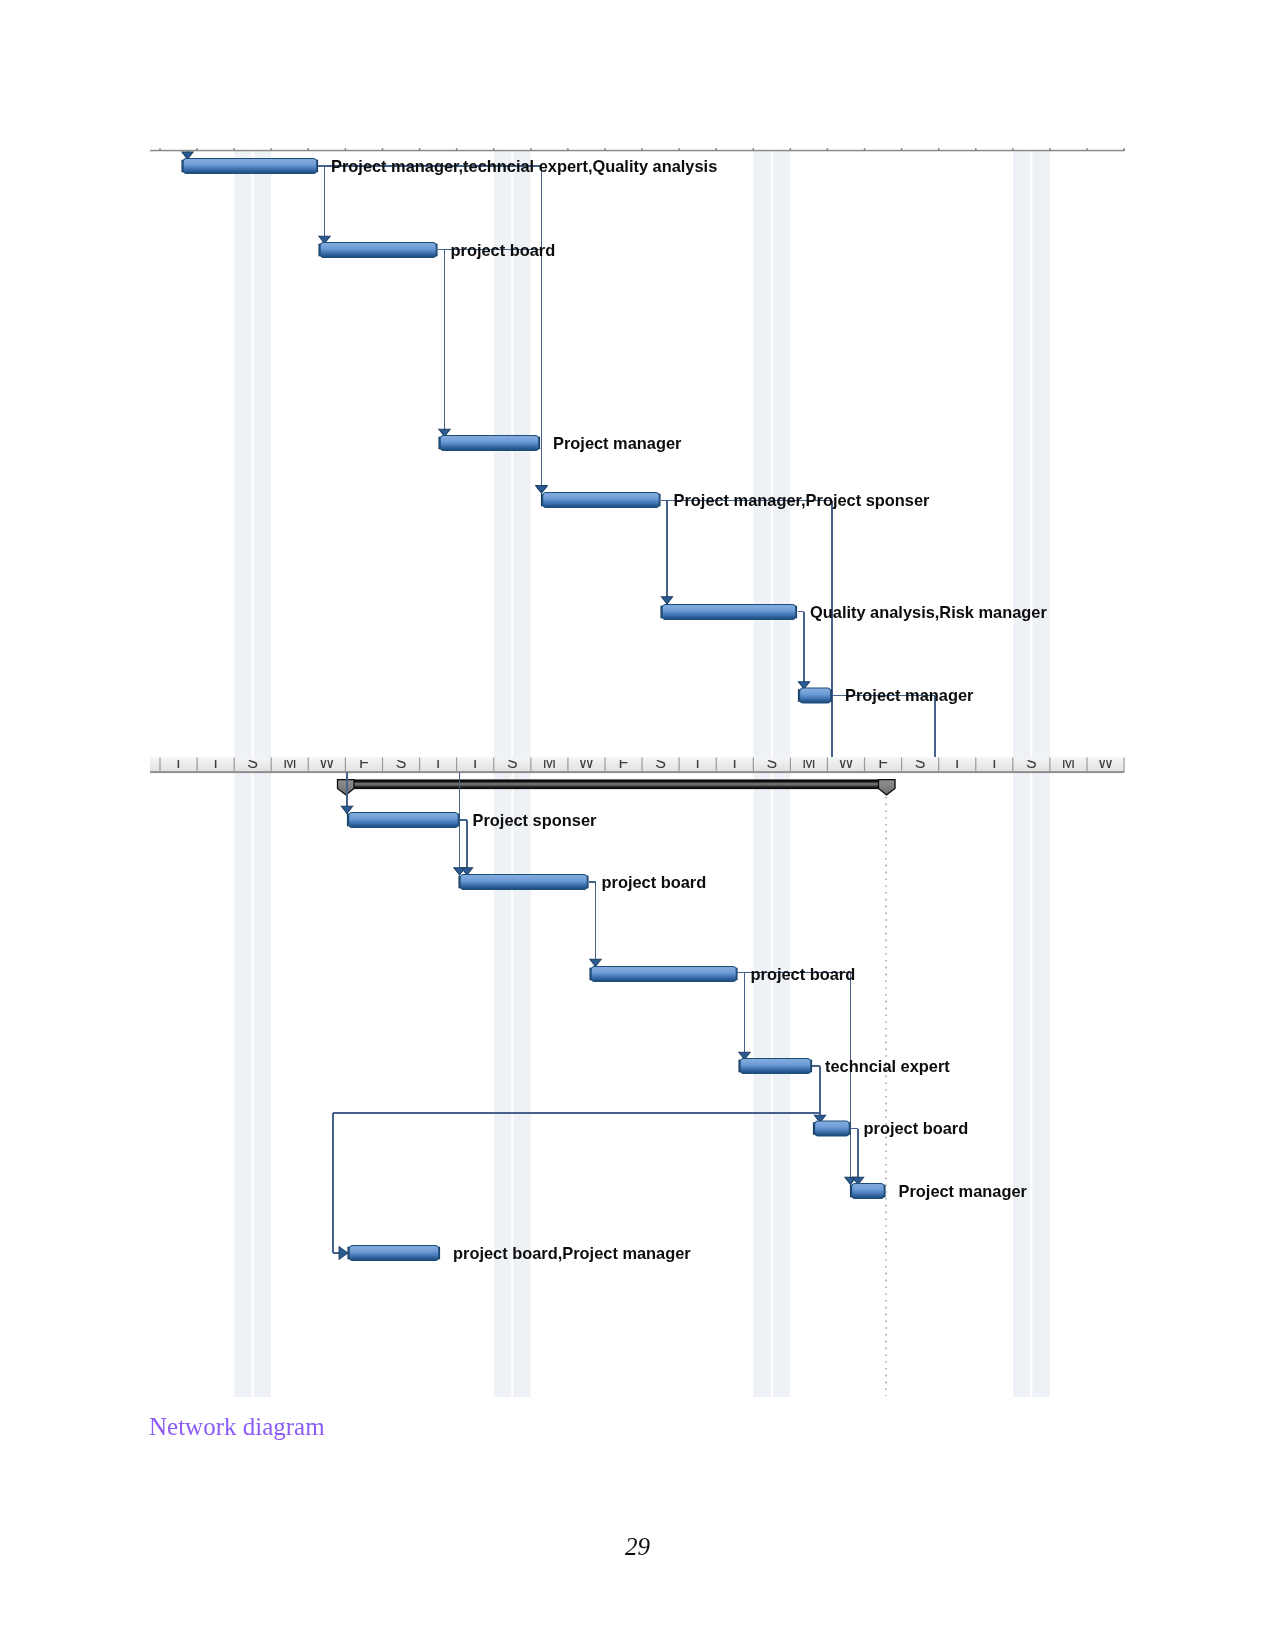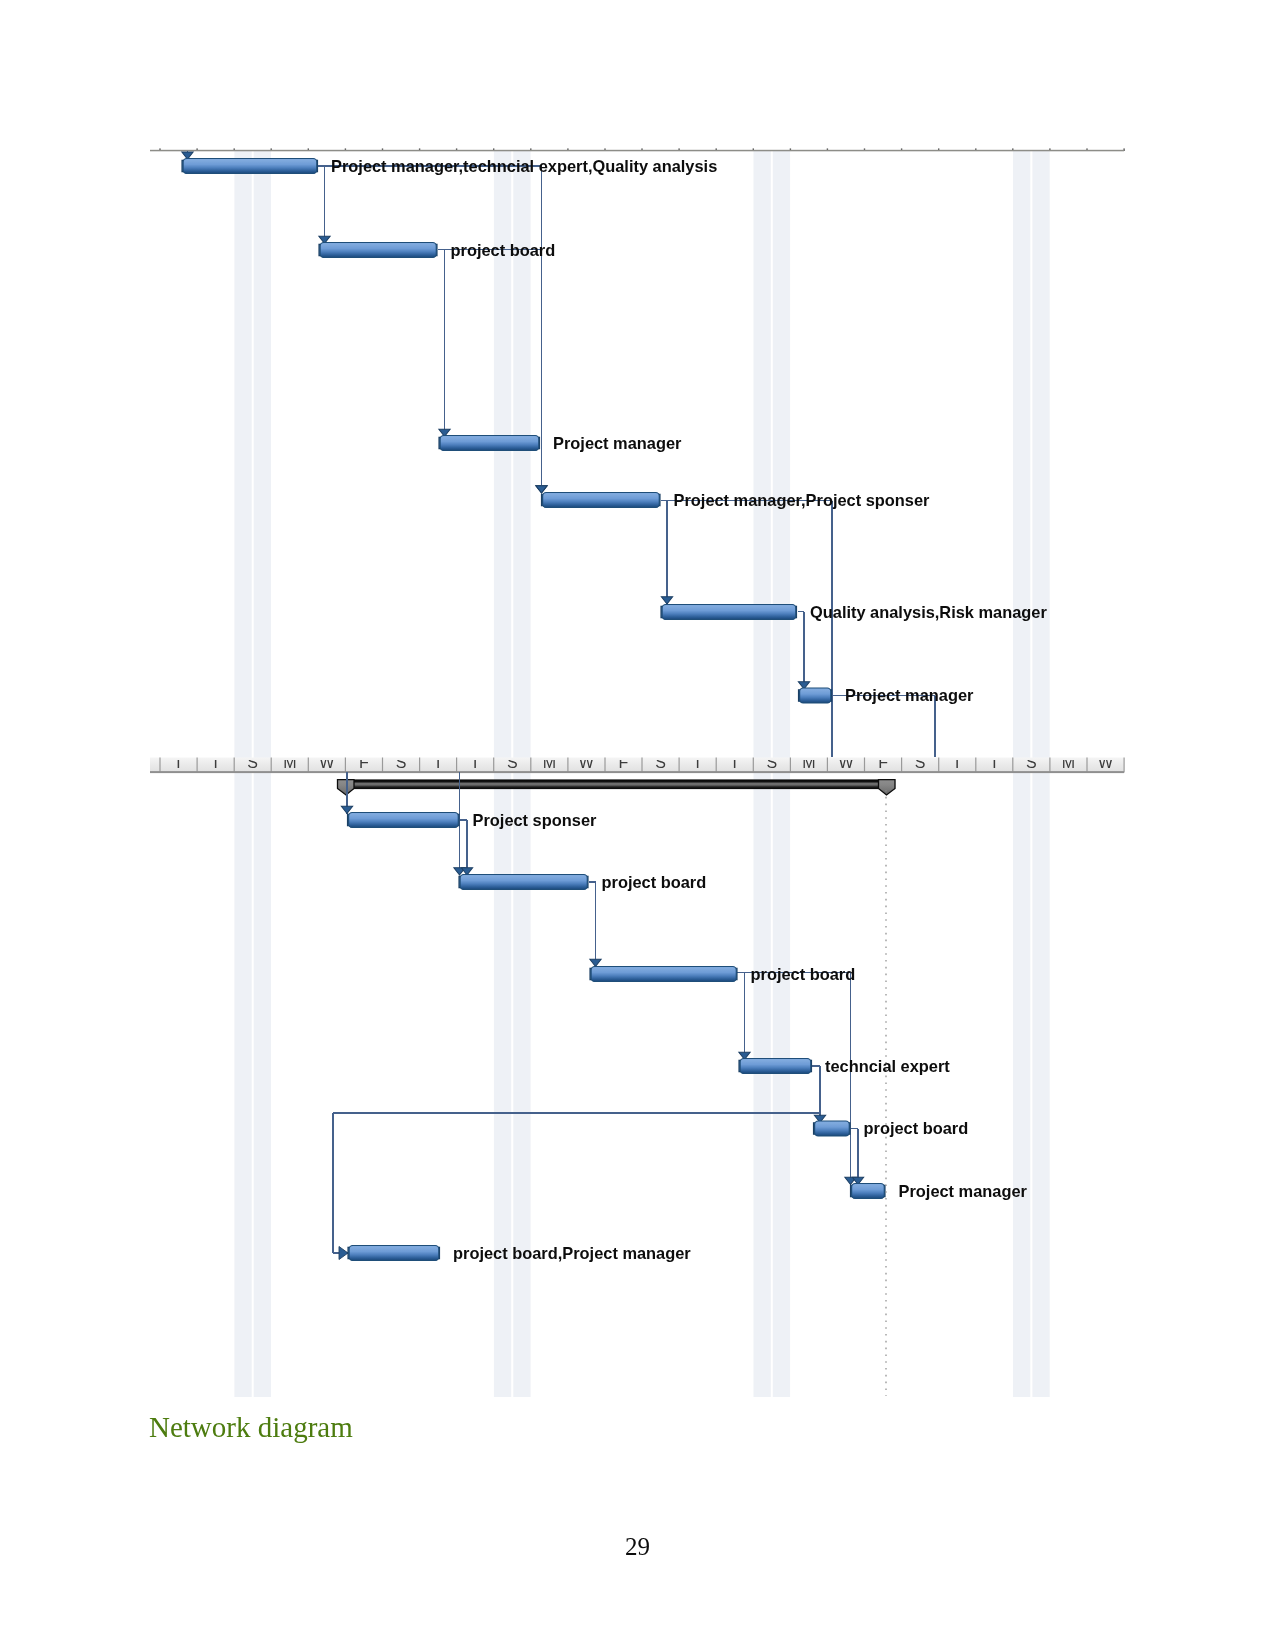--- a/index.html
+++ b/index.html
@@ -1,23 +1,23 @@
 <!DOCTYPE html>
 <html><head>
 <meta charset="utf-8">
 <style>
   html,body{margin:0;padding:0;background:#fff;}
   body{width:1275px;height:1651px;position:relative;overflow:hidden;
        font-family:"Liberation Serif",serif;-webkit-font-smoothing:antialiased;}
   #page{position:absolute;inset:0;width:1275px;height:1651px;background:#fff;}
   #chartsvg{position:absolute;left:0;top:0;}
   .caption{position:absolute;left:149px;top:1413px;font-family:"Liberation Serif",serif;
-           font-size:29px;line-height:28px;color:#4d7c0f;white-space:nowrap;}
+           font-size:25px;line-height:28px;color:#8b5cf6;white-space:nowrap;}
   .pagenum{position:absolute;left:0;top:1533px;width:1275px;text-align:center;
-           font-family:"Liberation Serif",serif;font-size:25px;color:#0d0d0d;}
+           font-family:"Liberation Serif",serif;font-size:25px;color:#0d0d0d;font-style:italic;}
 </style>
 </head>
 <body>
 
 <div id="page">
   <svg id="chartsvg" width="1275" height="1651" xmlns="http://www.w3.org/2000/svg">
       <defs>
         <linearGradient id="barGrad" x1="0" y1="0" x2="0" y2="1">
           <stop offset="0%" stop-color="#7ea9de"></stop>
           <stop offset="14%" stop-color="#7fa9dd"></stop>

